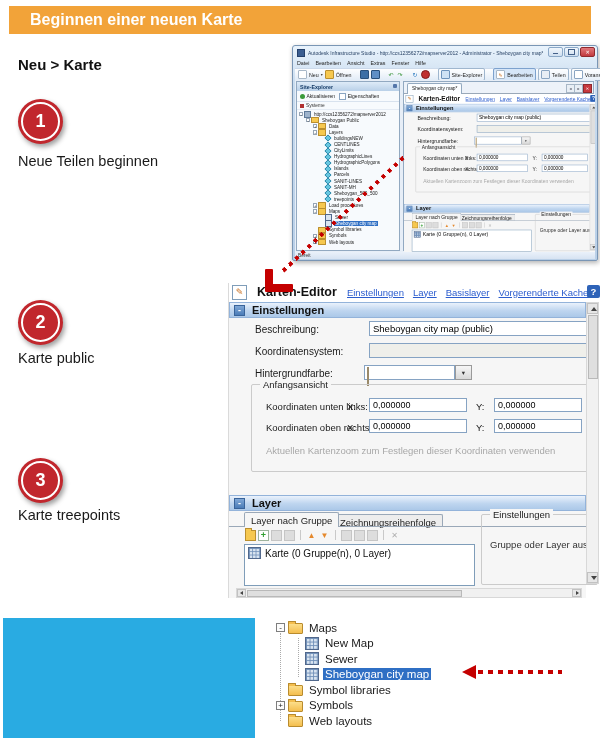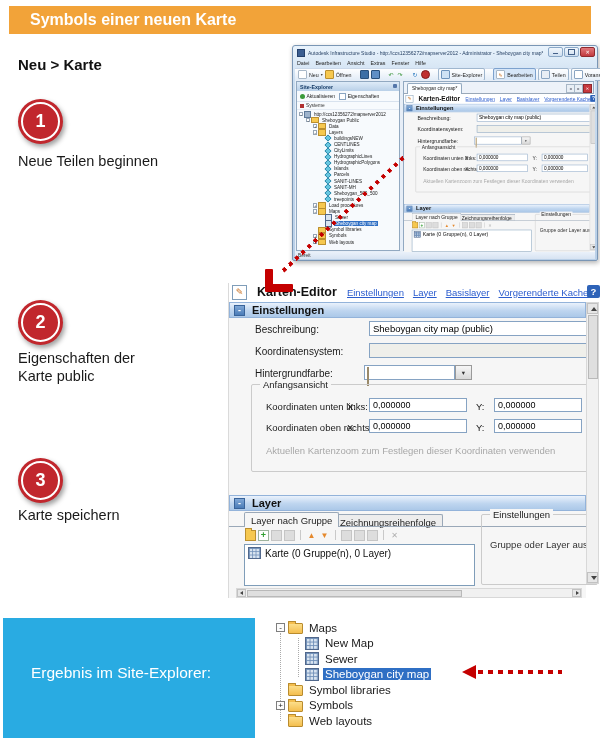--- a/index.html
+++ b/index.html
@@ -202,41 +202,40 @@
   .guide-v1{position:absolute;left:280px;top:633px;height:88px;border-left:1px dotted #ABABAB;}
   .guide-v2{position:absolute;left:298px;top:638px;height:39px;border-left:1px dotted #ABABAB;}
   .res-arrowhead{position:absolute;left:462px;top:665px;width:0;height:0;z-index:20;
     border-top:7px solid transparent;border-bottom:7px solid transparent;border-right:14px solid #C40000;}
   .res-dashes{position:absolute;left:478px;top:670px;width:84px;height:4px;z-index:20;
     background-image:repeating-linear-gradient(90deg,#C40000 0,#C40000 5px,transparent 5px,transparent 10px);}
 </style>
 </head>
 <body>
 
-<div class="banner">Symbols einer neuen Karte</div>
+<div class="banner">Beginnen einer neuen Karte</div>
 <div class="subtitle">Neu &gt; Karte</div>
 
 <div class="step-circle" style="top:99px;">
     <span>1</span>
   </div>
 <div class="step-label" style="top:152px;">
   <div>Neue Teilen beginnen</div>
 </div>
 <div class="step-circle" style="top:300px;">
     <span>2</span>
   </div>
 <div class="step-label" style="top:349px;">
-  <div>Eigenschaften der</div>
   <div>Karte public</div>
 </div>
 <div class="step-circle" style="top:458px;">
     <span>3</span>
   </div>
 <div class="step-label" style="top:506px;">
-  <div>Karte speichern</div>
+  <div>Karte treepoints</div>
 </div>
 
 <div class="miniwin">
   <div class="mw-titlebar">
     <span class="mw-appicon"></span>
     <span class="mw-title">Autodesk Infrastructure Studio - http://ccs12356272/mapserver2012 - Administrator - Sheboygan city map*</span>
   </div>
   <div class="mw-btns">
     <span class="mw-btn">
         <span class="g-min"></span>
@@ -625,21 +624,20 @@
     <span class="hsb-btn right"></span>
   </div>
   <div class="vscroll">
     <span class="sb-btn up"></span>
     <span class="sb-vthumb"></span>
     <span class="sb-btn down"></span>
   </div>
 </div>
 
 <div class="bluebox">
-  <div>Ergebnis im Site-Explorer:</div>
 </div>
 <div class="guide-v1"></div>
 <div class="guide-v2"></div>
 <div class="rtree">
 
     <div class="rrow" style="padding-left: 0px;">
       <span class="rexp" data-exp="-">-</span>
       <span class="ric" data-ic="folder"></span>
       <span class="rlabel">Maps</span>
     </div>

